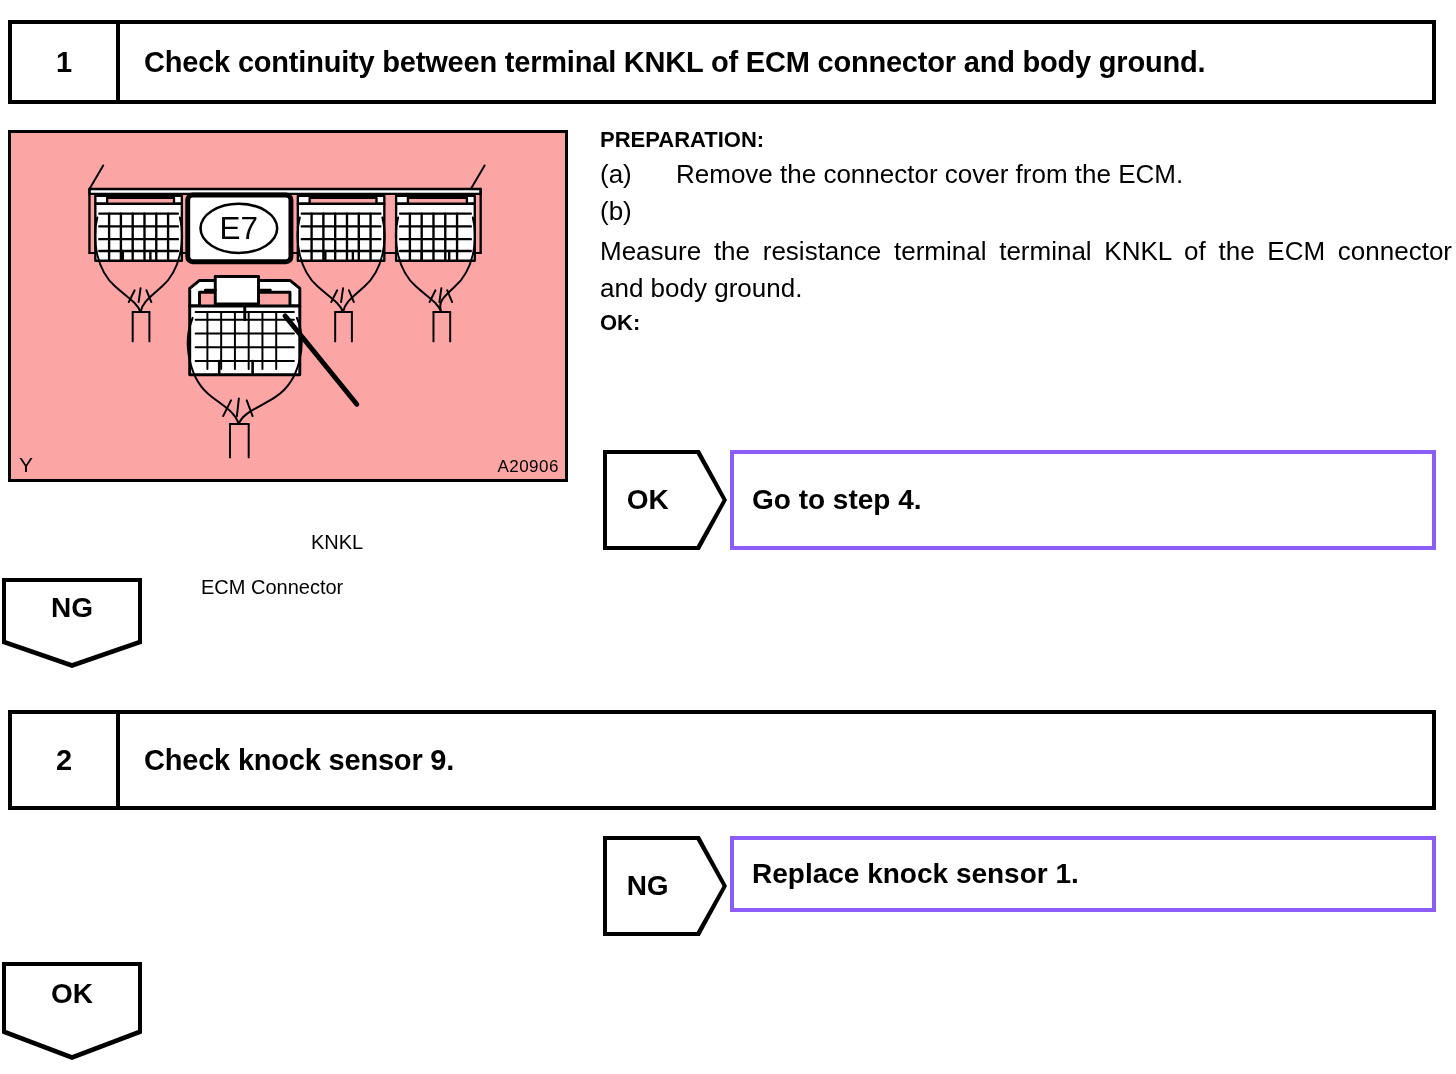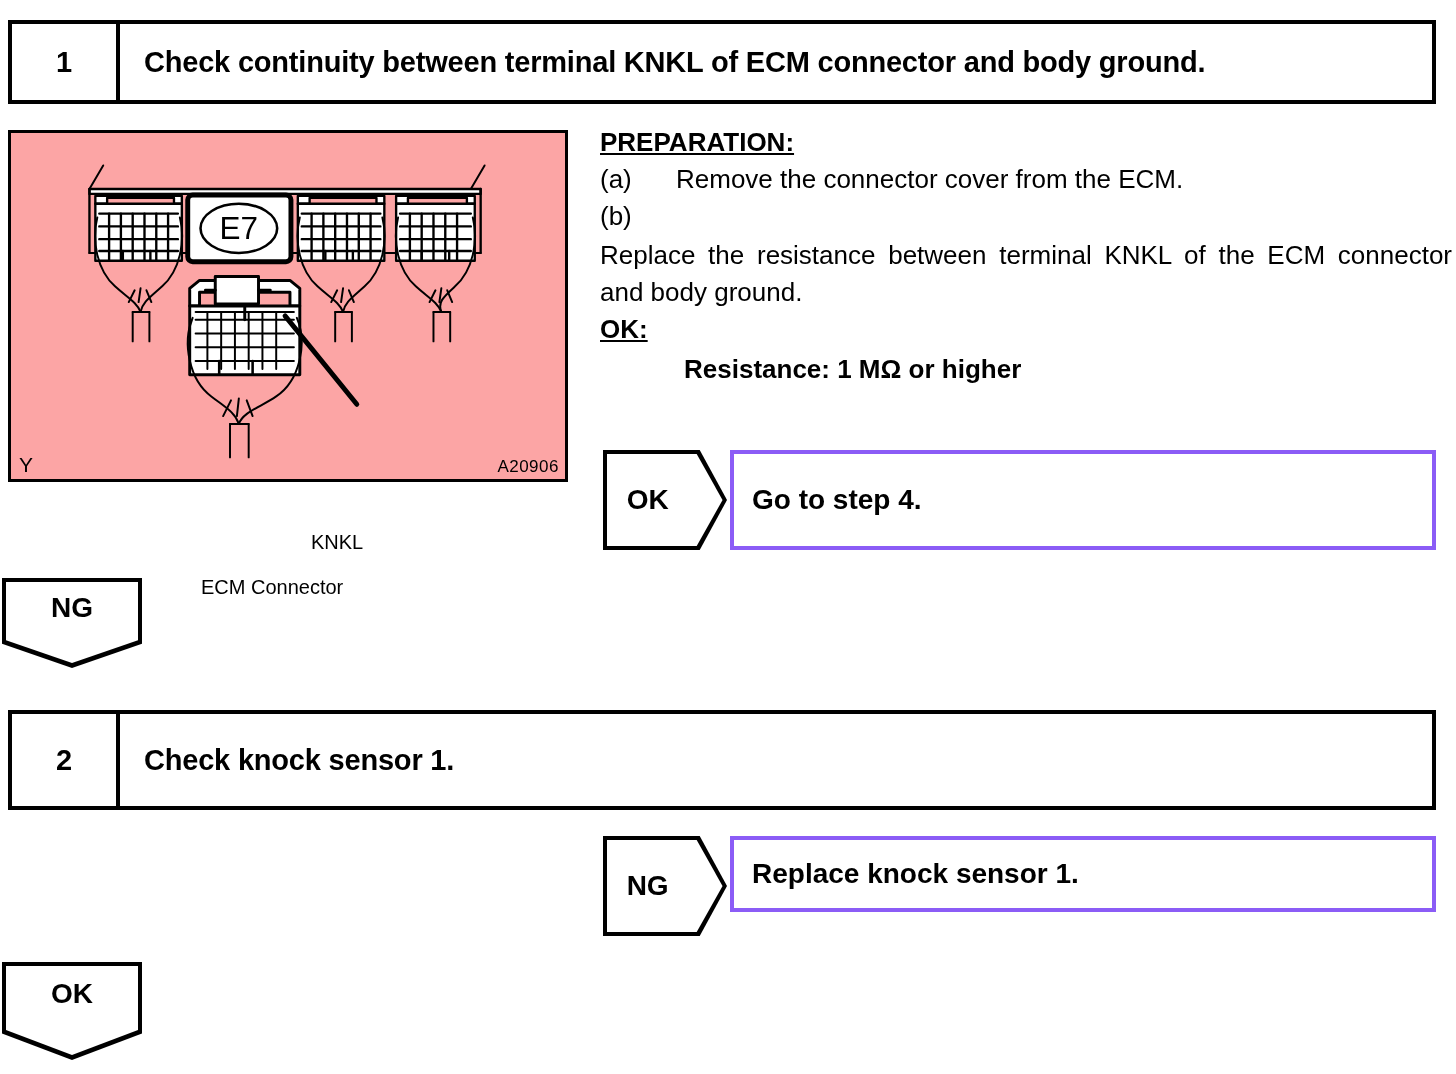--- a/index.html
+++ b/index.html
@@ -68,23 +68,22 @@
   }
   .fig-label {
     position: absolute;
     font-size: 20px;
     white-space: nowrap;
   }
 
   
   .txt-col { position: absolute; }
   .hdg {
-    font-size: 26px;
-    font-weight: bold;
-    text-decoration: underline;
+    font-size: 22px;
+    font-weight: bold;
     text-underline-offset: 2px;
     line-height: 1.1;
   }
   .listrow {
     font-size: 26px;
     line-height: 1.42;
     display: flex;
   }
   .listrow .mark { width: 76px; flex: none; }
   .para {
@@ -263,41 +262,40 @@
 
   <div class="listrow" style="margin-top:4px;">
     <span class="mark">(a)</span>
     <span>Remove the connector cover from the ECM.</span>
   </div>
   <div class="listrow">
     <span class="mark">(b)</span>
   </div>
 
 
-  <div class="para" style="margin-top:3px;">Replace the resistance between terminal KNKL of the ECM connector and body ground.</div>
+  <div class="para" style="margin-top:3px;">Measure the resistance terminal terminal KNKL of the ECM connector and body ground.</div>
 
   <div class="hdg" style="margin-top:4px;">OK:</div>
 
-  <div class="spec" style="margin-top:10px; margin-left:84px;">Resistance: 1 MΩ or higher</div>
 </div>
 
 <div class="pent-right" style="left:603px; top:450px; width:124px; height:100px;">
   <div class="pent-right-inner"></div>
   <div class="pent-label">OK</div>
 </div>
 <div class="result-box" style="left:730px; top:450px; width:706px; height:100px;">Go to step 4.</div>
 
 <div class="pent-down" style="left:2px; top:578px; width:140px; height:90px;">
   <div class="pent-down-inner"></div>
   <div class="pent-down-label">NG</div>
 </div>
 
 <div class="step-row" style="left:8px; top:710px; width:1428px; height:100px;">
   <div class="step-num">2</div>
-  <div class="step-title">Check knock sensor 1.</div>
+  <div class="step-title">Check knock sensor 9.</div>
 </div>
 
 <div class="pent-right" style="left:603px; top:836px; width:124px; height:100px;">
   <div class="pent-right-inner"></div>
   <div class="pent-label">NG</div>
 </div>
 <div class="result-box" style="left:730px; top:836px; width:706px; height:76px;">Replace knock sensor 1.</div>
 
 <div class="pent-down" style="left:2px; top:962px; width:140px; height:98px;">
   <div class="pent-down-inner"></div>

